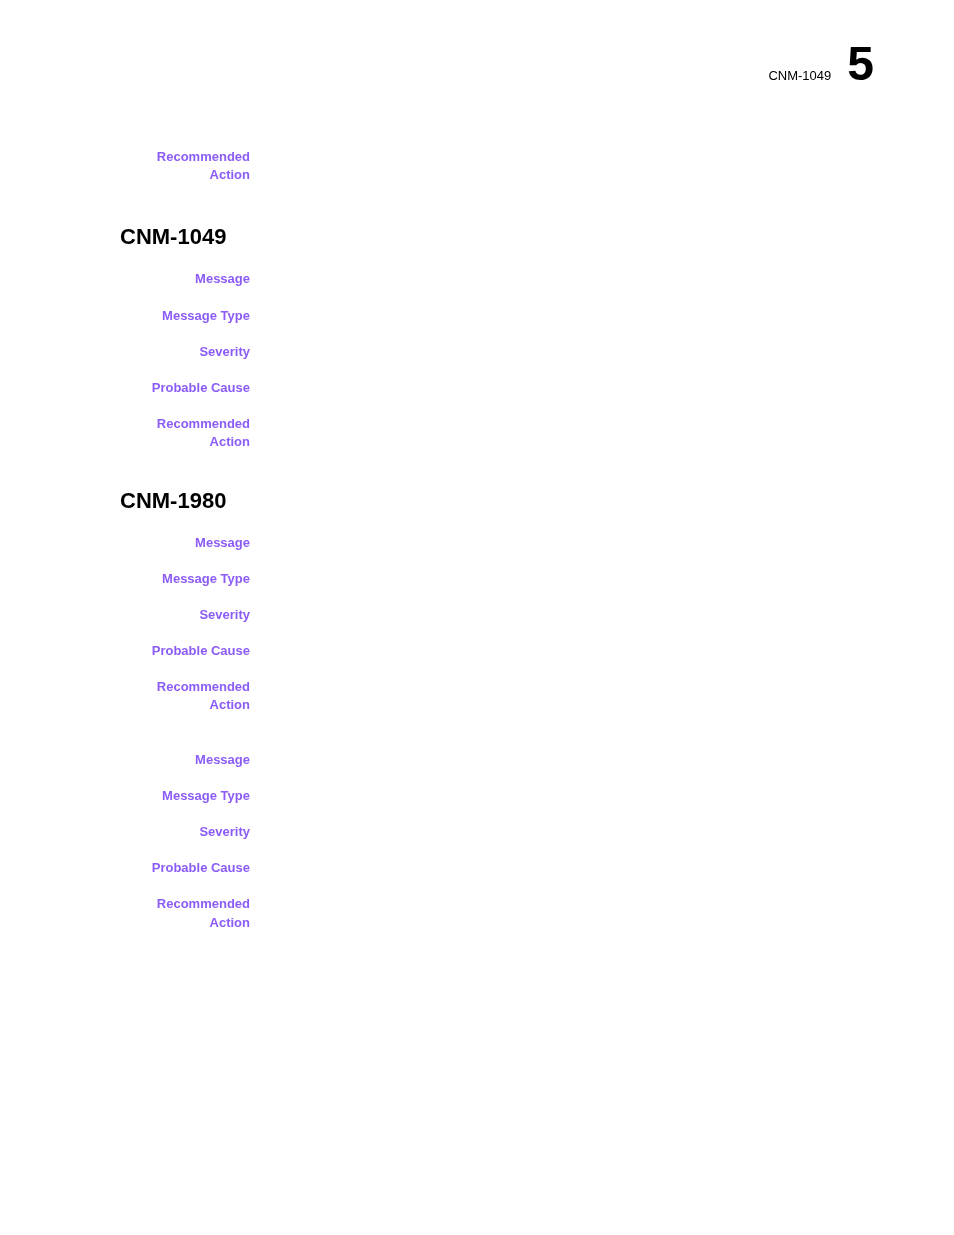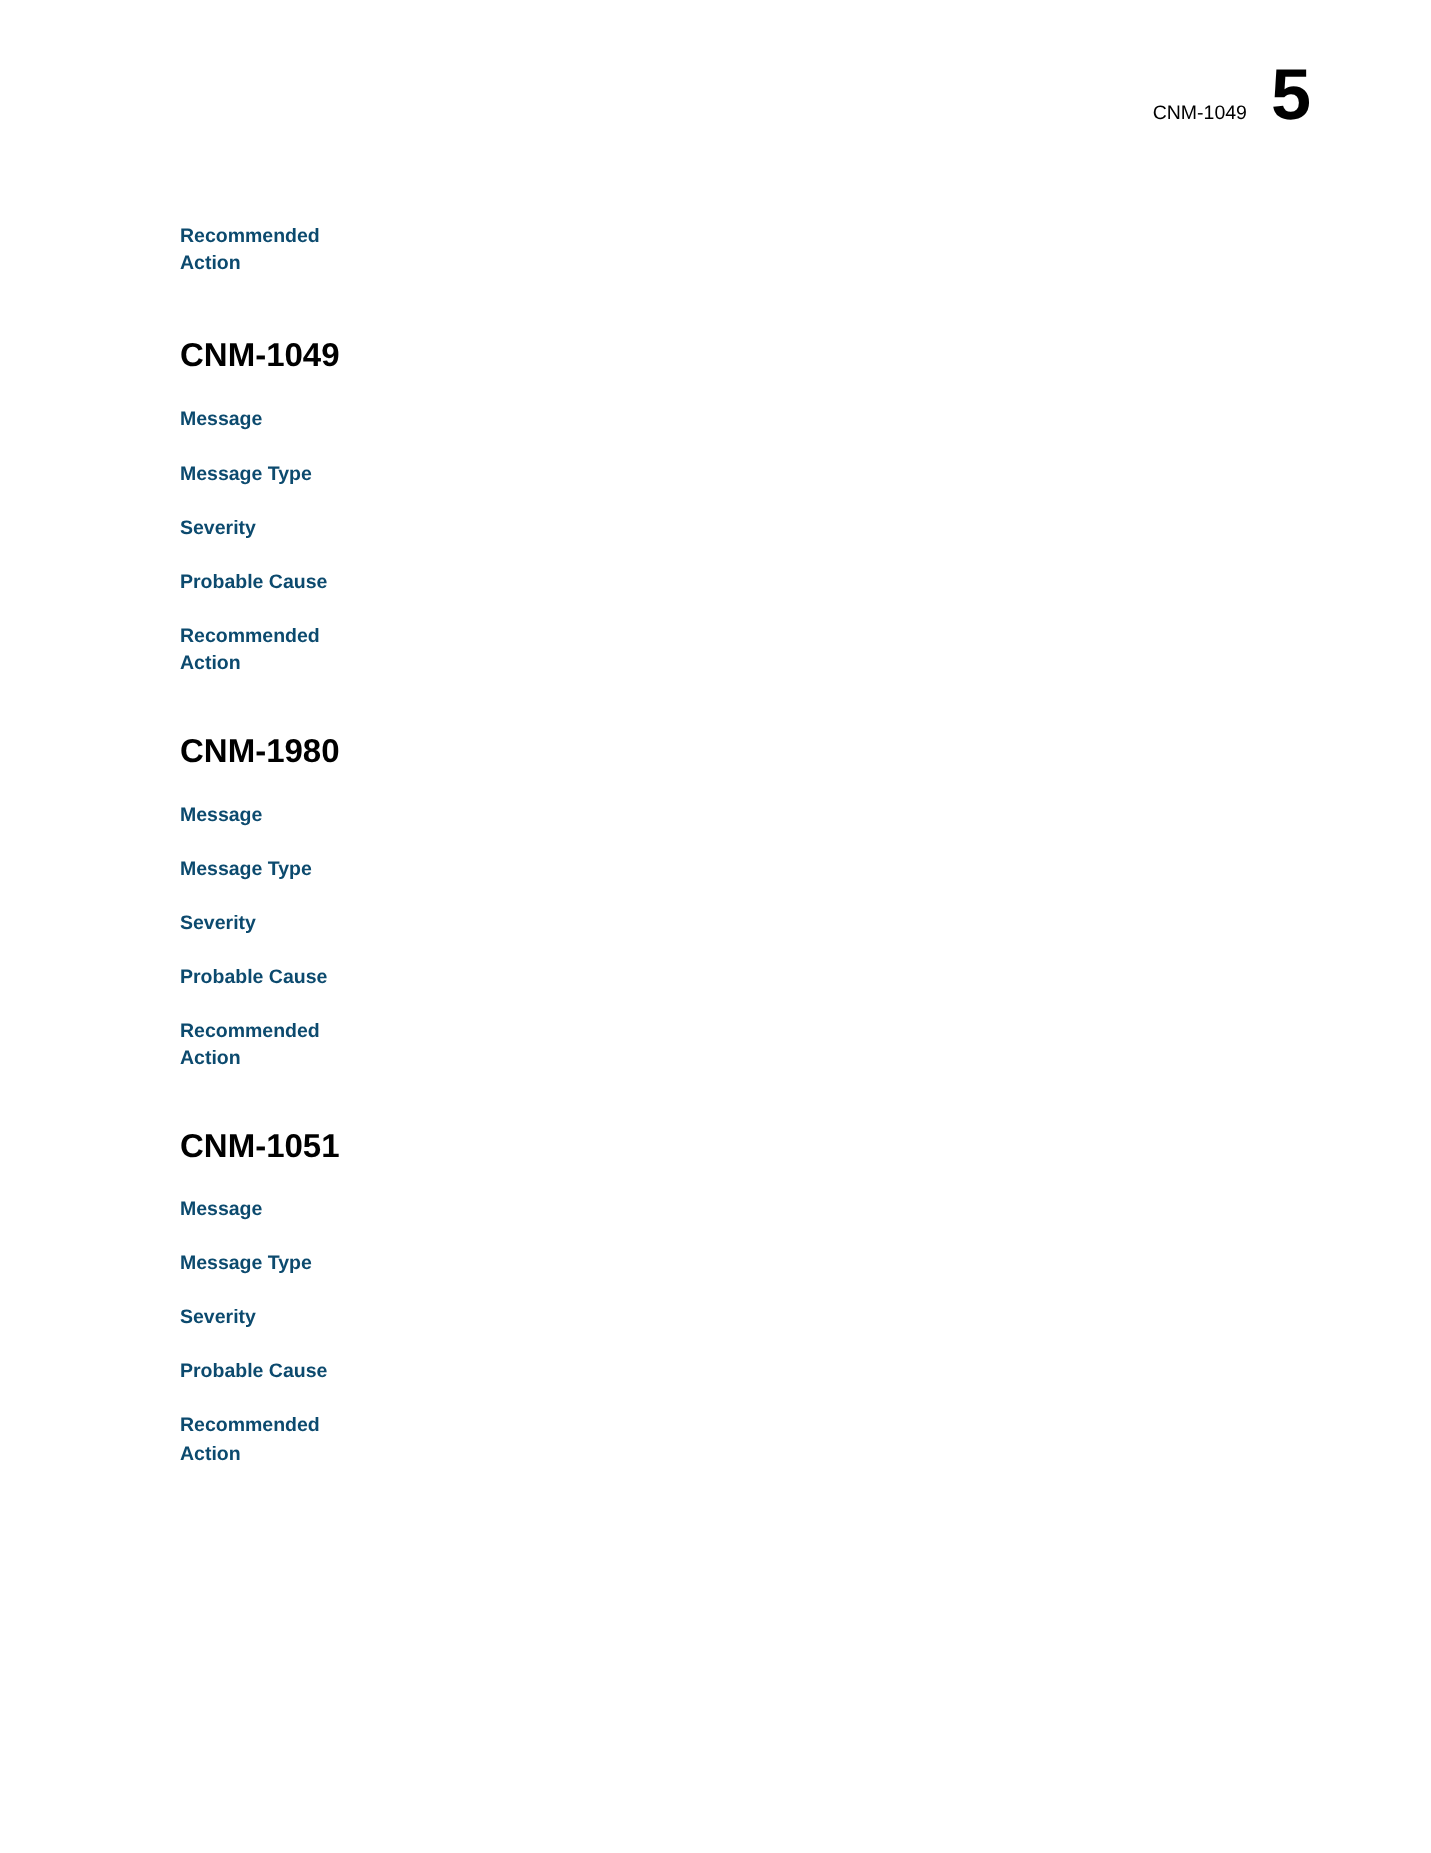--- a/index.html
+++ b/index.html
@@ -42,22 +42,22 @@
 
     .prev-recommended-action {
       display: flex;
       margin-bottom: 40px;
       padding-left: 60px;
     }
 
     .field-label {
       font-size: 13px;
       font-weight: bold;
-      color: #0c4a6e;
-      text-align: left;
+      color: #8b5cf6;
+      text-align: right;
       min-width: 140px;
       padding-right: 10px;
       line-height: 1.4;
     }
 
     .section-entry {
       margin-bottom: 36px;
     }
 
     .section-title {
@@ -117,21 +117,20 @@
         <span class="field-label">Severity</span>
       </div>
       <div class="field-row">
         <span class="field-label">Probable Cause</span>
       </div>
       <div class="field-row">
         <span class="field-label">Recommended<br>Action</span>
       </div>
     </div>
     <div class="section-entry">
-      <h2 class="section-title">CNM-1051</h2>
       <div class="field-row">
         <span class="field-label">Message</span>
       </div>
       <div class="field-row">
         <span class="field-label">Message Type</span>
       </div>
       <div class="field-row">
         <span class="field-label">Severity</span>
       </div>
       <div class="field-row">

